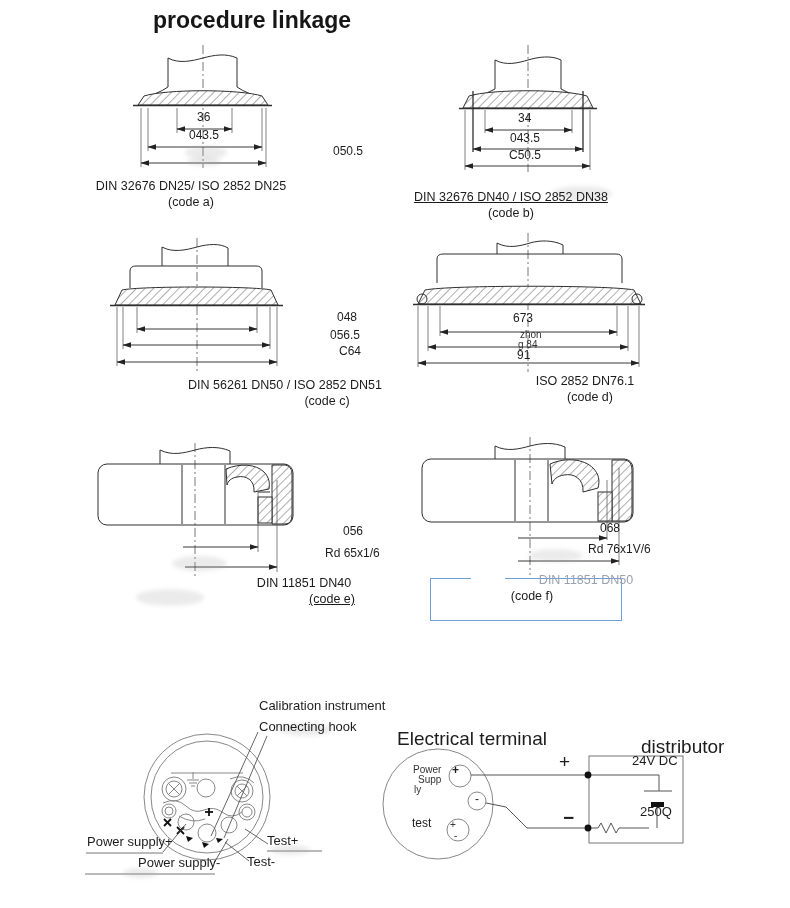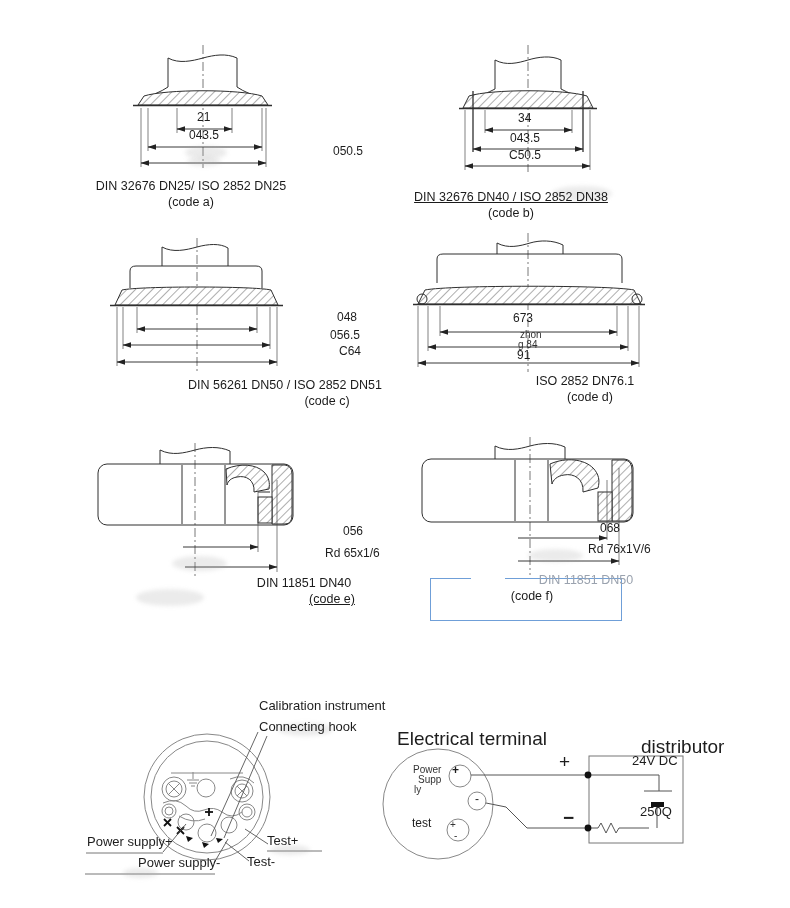--- a/index.html
+++ b/index.html
@@ -243,22 +243,23 @@
   <div class="smudge" style="left:185px;top:146px;width:42px;height:13px;"></div>
   <div class="smudge" style="left:187px;top:157px;width:34px;height:9px;"></div>
   <div class="smudge" style="left:552px;top:186px;width:60px;height:15px;"></div>
   <div class="smudge" style="left:172px;top:556px;width:55px;height:15px;"></div>
   <div class="smudge" style="left:136px;top:589px;width:68px;height:17px;"></div>
   <div class="smudge" style="left:528px;top:549px;width:55px;height:13px;"></div>
   <div class="smudge" style="left:278px;top:723px;width:55px;height:13px;"></div>
   <div class="smudge" style="left:270px;top:845px;width:40px;height:10px;"></div>
   <div class="smudge" style="left:123px;top:868px;width:35px;height:10px;"></div>
 
-
-  <div class="lbl" style="left:197px;top:111px;">21</div>
+  <div class="h1" style="left:153px;top:7px;">procedure linkage</div>
+
+  <div class="lbl" style="left:197px;top:111px;">36</div>
   <div class="lbl" style="left:189px;top:129px;">043.5</div>
   <div class="lbl" style="left:333px;top:145px;">050.5</div>
 
   <div class="lbl" style="left:518px;top:112px;">34</div>
   <div class="lbl" style="left:510px;top:132px;">043.5</div>
   <div class="lbl" style="left:509px;top:149px;">C50.5</div>
 
   <div class="lbl" style="left:337px;top:311px;">048</div>
   <div class="lbl" style="left:330px;top:329px;">056.5</div>
   <div class="lbl" style="left:339px;top:345px;">C64</div>

